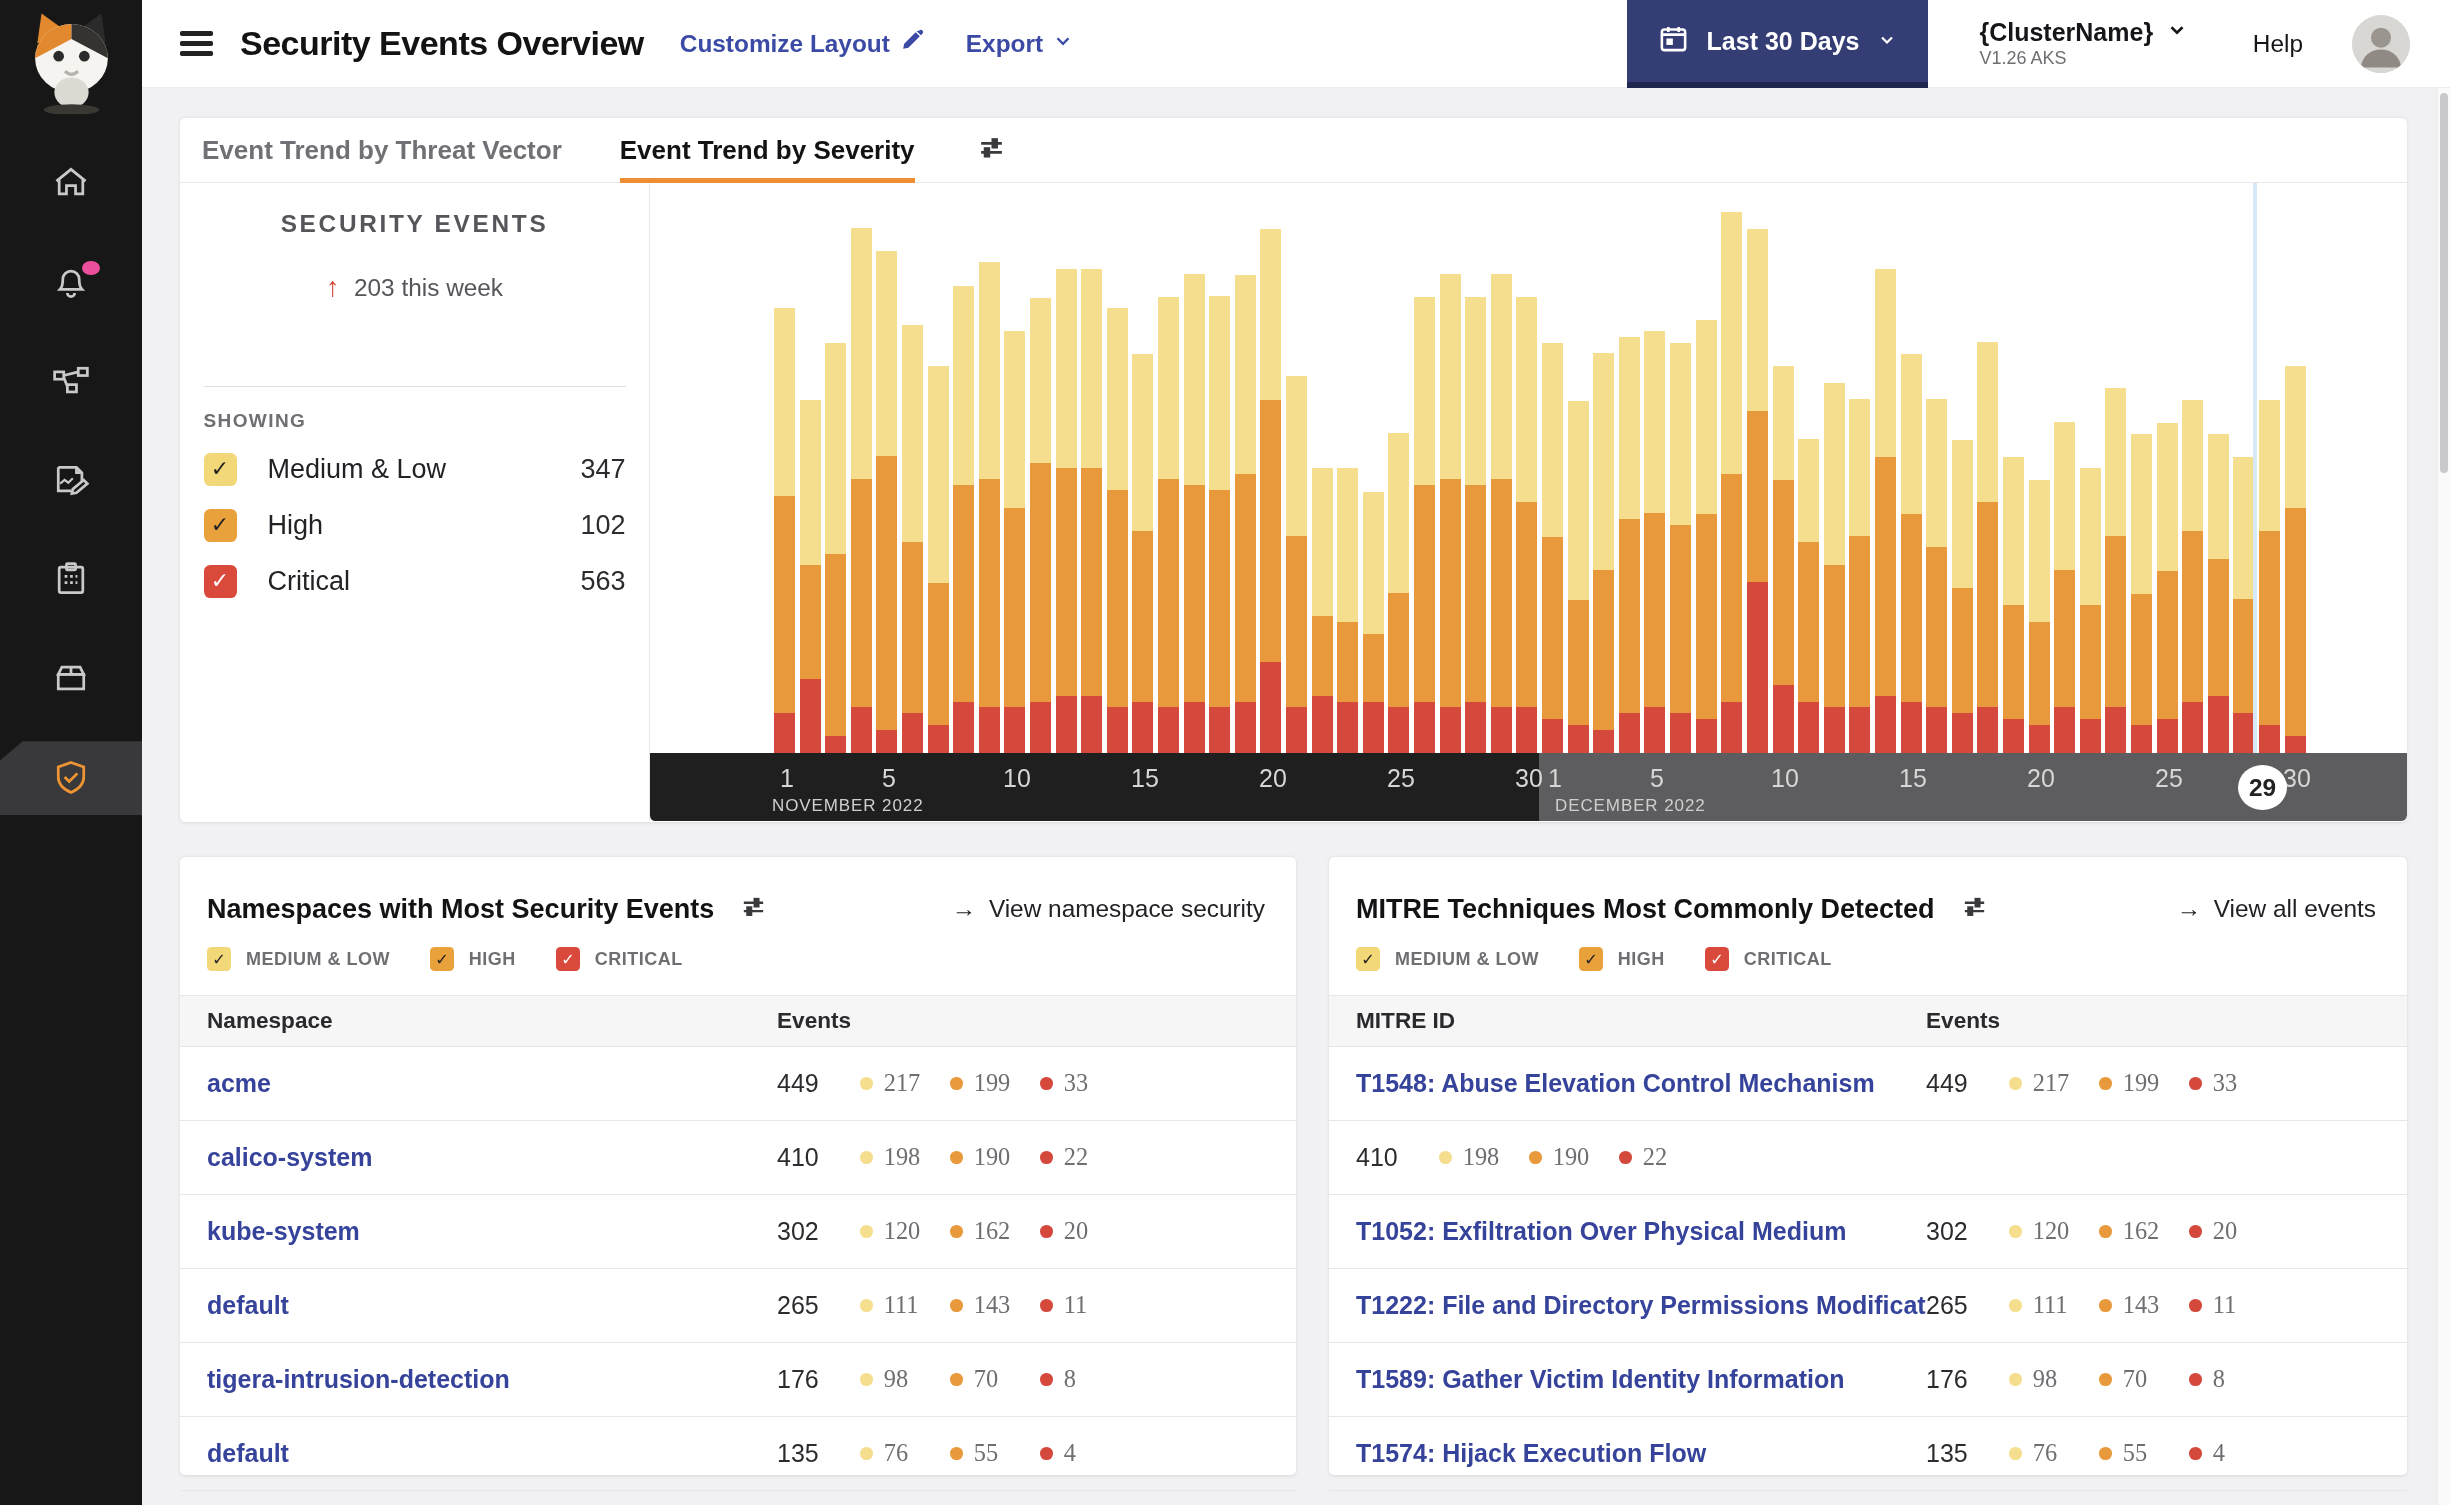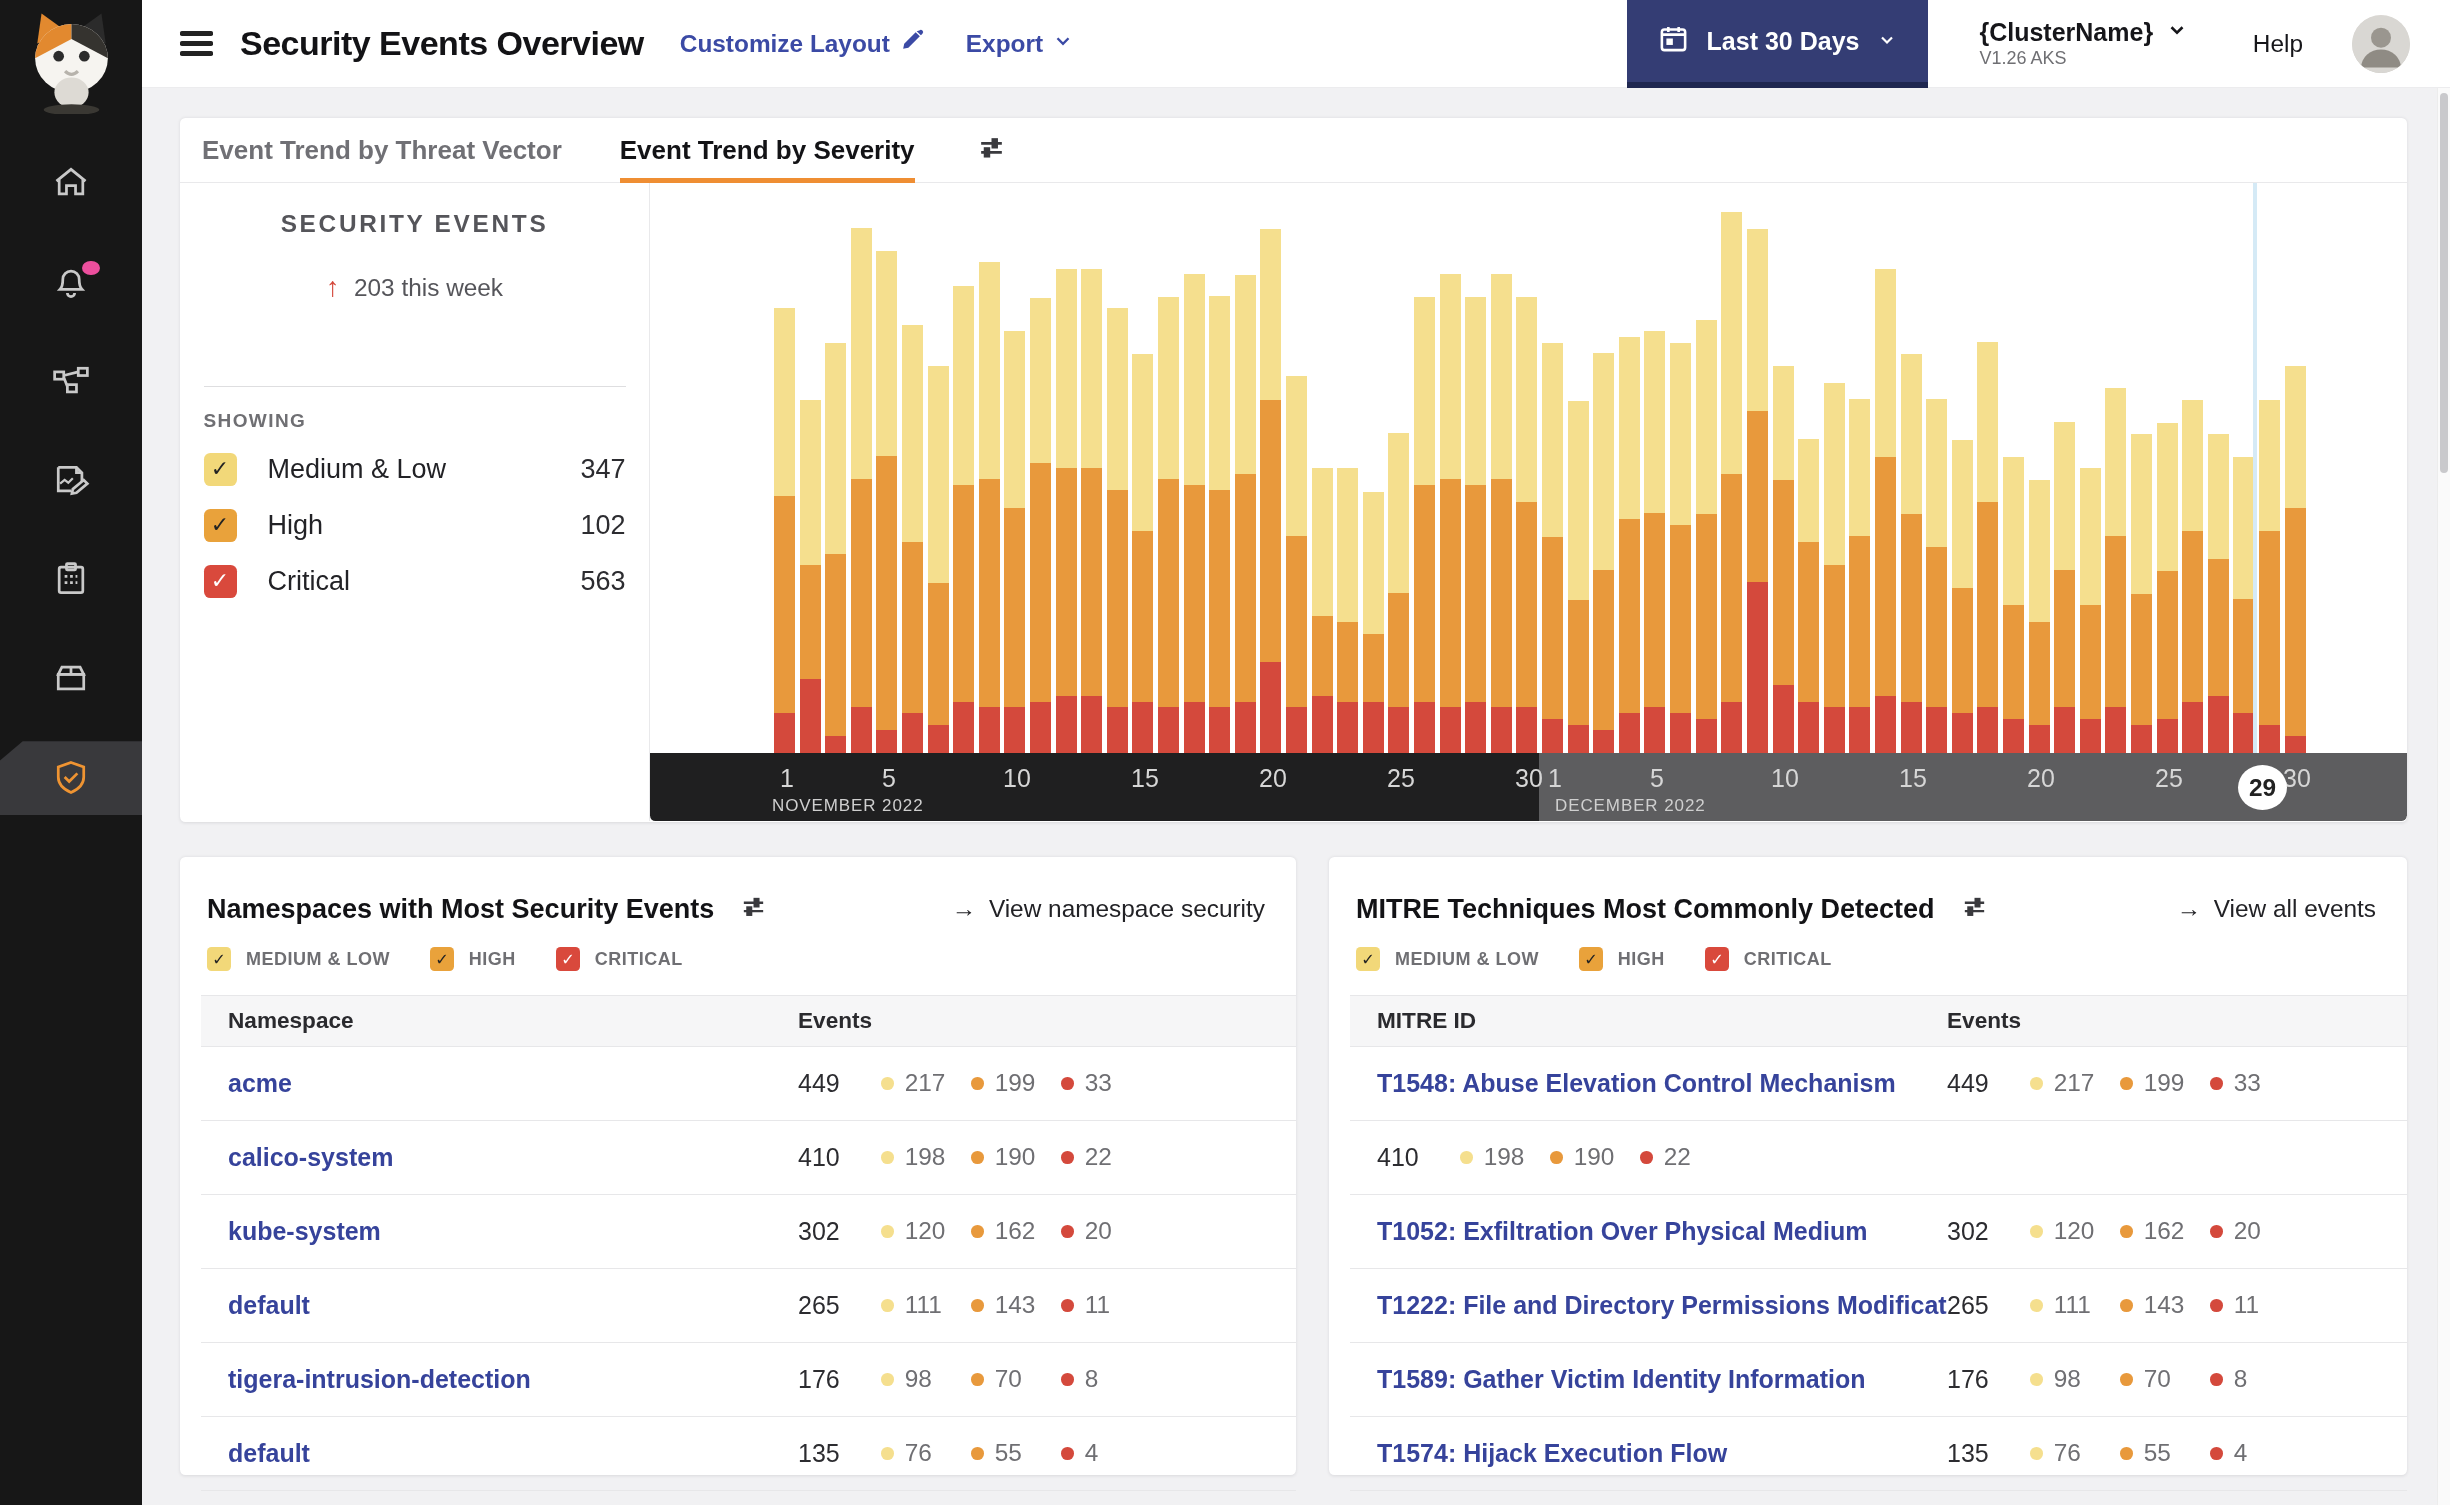--- a/index.html
+++ b/index.html
@@ -98,30 +98,30 @@
   
   .card-head { display:flex; align-items:center; padding:36px 31px 0 27px; }
   .card-title { font-size:27px; font-weight:800; color:#131316; }
   .card-head .sliders { margin-left:25px; cursor:pointer; }
   .card-link { margin-left:auto; display:flex; align-items:center; gap:12.7px; font-size:24.4px; color:#222226; cursor:pointer; }
   .chips { display:flex; align-items:center; gap:40px; padding:22px 27px 0 27px; }
   .chip { display:flex; align-items:center; gap:14.5px; cursor:pointer; }
   .chip .cbx { width:24.4px; height:24.4px; border-radius:4.5px; font-size:16.3px; }
   .chip .chip-lbl { font-size:18px; font-weight:700; letter-spacing:0.5px; color:#6f6f73; }
 
-  .tbl { margin-top:23.5px;padding-left:21px; }
+  .tbl { margin-top:23.5px; }
   .tbl-header { display:grid; grid-template-columns:570px 1fr; background:#f6f6f7;
     border-top:0.9px solid #e7e7e9; border-bottom:0.9px solid #e7e7e9; height:52px; align-items:center; padding-left:27px;
     font-size:22.6px; font-weight:700; color:#2a2a2e; }
   .tbl-row { display:grid; grid-template-columns:570px 1fr; height:74px; align-items:center; padding-left:27px;
     border-bottom:0.9px solid #e7e7e9; }
   .row-name { font-size:25px; font-weight:600; color:#36439b; cursor:pointer; white-space:nowrap; overflow:hidden; }
   .events-cell { display:flex; align-items:center; }
   .ev-total { width:83px; font-size:25px; color:#2c2c30; }
-  .ev-group { display:flex; align-items:center; gap:11px; width:90px; }
+  .ev-group { display:flex; align-items:center; gap:11px; width:90px;font-family:Liberation Serif, serif; }
   .dot { width:12.7px; height:12.7px; border-radius:50%; flex:none; }
   .ev-val { font-size:24.4px; color:#6f6f73; }
 
   
   .scrollbar { position:absolute; right:0; top:88px; bottom:0; width:12.7px; background:#fafafa; border-left:0.9px solid #ececec; z-index:30; }
   .scroll-thumb { position:absolute; top:5.4px; left:1.8px; width:8.1px; height:380px; border-radius:4.5px; background:#c9c9cc; }
 </style>
 </head>
 <body>
 

